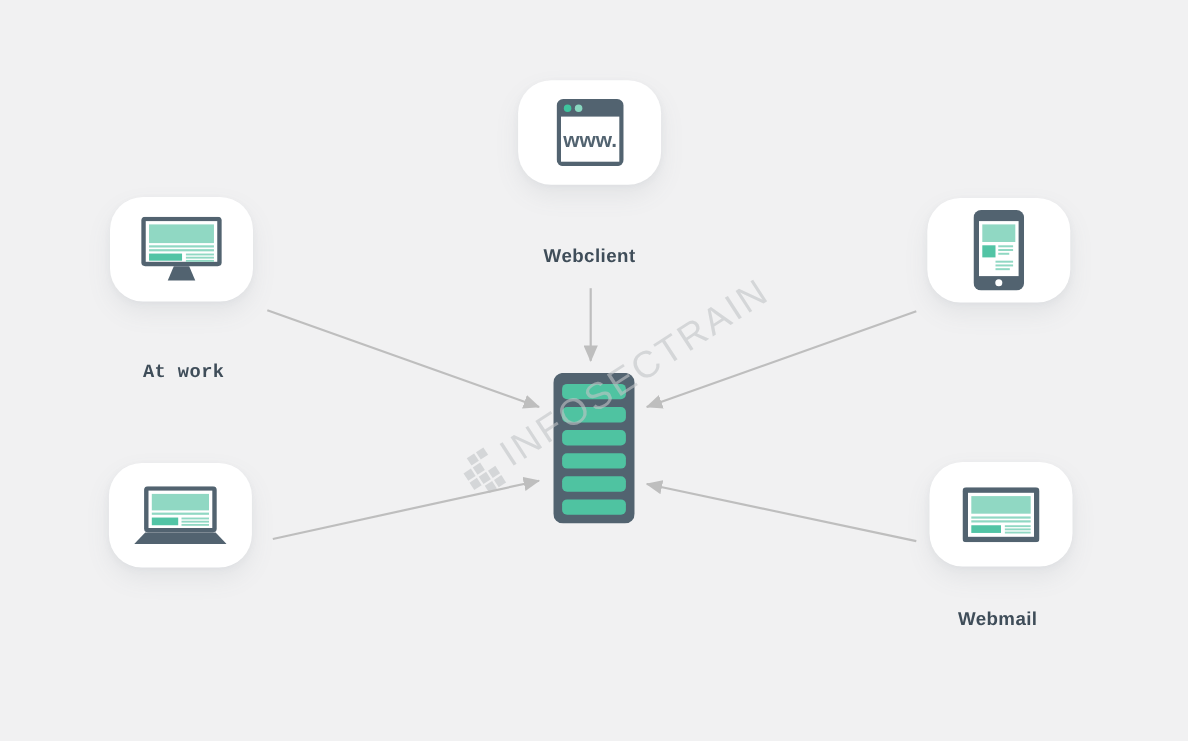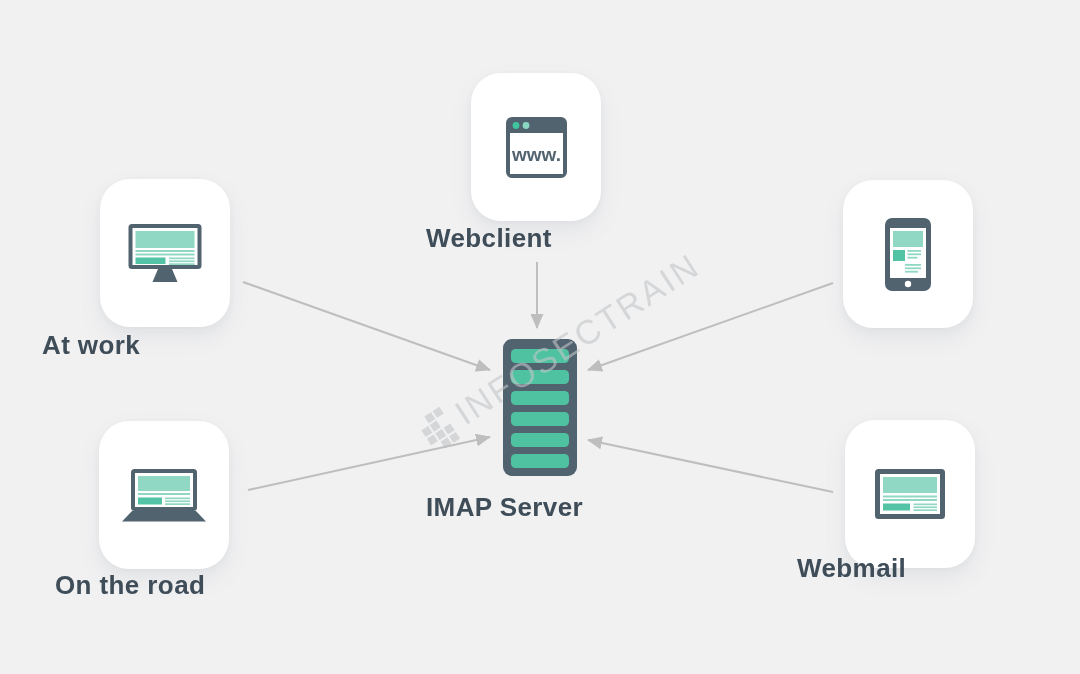--- a/index.html
+++ b/index.html
@@ -9,32 +9,32 @@
   }
   .canvas{
     position:relative;
     width:1080px;height:674px;
     margin:0 auto;
     background:#f1f1f2;
     overflow:hidden;
   }
   .card{
     position:absolute;
-    width:130px;height:148px;
+    width:130px;height:95px;
     background:#ffffff;
     border-radius:30px;
     box-shadow:0 10px 22px rgba(110,120,130,0.10), 0 2px 6px rgba(110,120,130,0.06);
     display:flex;align-items:center;justify-content:center;
     z-index:2;
   }
   .node-label{
     position:absolute;
     width:220px;
-    text-align:left;
-    font-size:26px;
+    text-align:center;
+    font-size:17px;
     font-weight:700;
     letter-spacing:0.4px;
     color:#3f4d59;
     z-index:2;
   }
   .server{
     position:absolute;
     left:503px;top:339px;
     z-index:2;
   }
@@ -91,21 +91,21 @@
       <rect x="7.5" y="7" width="59" height="17" fill="#90d8c3"></rect>
       <rect x="7.5" y="26" width="59" height="2" fill="#90d8c3"></rect>
       <rect x="7.5" y="29.5" width="59" height="2" fill="#90d8c3"></rect>
       <rect x="7.5" y="33.5" width="30" height="6.5" fill="#52c4a5"></rect>
       <rect x="41" y="33.5" width="25.5" height="1.7" fill="#90d8c3"></rect>
       <rect x="41" y="36.4" width="25.5" height="1.7" fill="#90d8c3"></rect>
       <rect x="41" y="39.3" width="25.5" height="1.7" fill="#90d8c3"></rect>
       <polygon points="30,45 44,45 49.5,58 24.5,58" fill="#526370"></polygon>
     </svg>
   </div>
-  <div class="node-label" style="left:42px;top:330px;">At work</div>
+  <div class="node-label" style="left:57px;top:330px;font-family:Liberation Mono, monospace;">At work</div>
 
   <div class="card" style="left:843px;top:180px;">
     <svg width="46" height="73" viewBox="0 0 46 73">
       <rect x="0" y="0" width="46" height="73" rx="7" fill="#526370"></rect>
       <rect x="5" y="10" width="36" height="50" fill="#ffffff"></rect>
       <rect x="8" y="13" width="30" height="16" fill="#90d8c3"></rect>
       <rect x="8" y="32" width="12" height="11" fill="#52c4a5"></rect>
       <rect x="22.5" y="32" width="13.5" height="1.8" fill="#90d8c3"></rect>
       <rect x="22.5" y="35.4" width="13.5" height="1.8" fill="#90d8c3"></rect>
       <rect x="22.5" y="38.8" width="10" height="1.8" fill="#90d8c3"></rect>
@@ -122,21 +122,20 @@
       <rect x="13" y="4" width="58" height="34" fill="#ffffff"></rect>
       <rect x="16" y="7" width="52" height="15" fill="#90d8c3"></rect>
       <rect x="16" y="24" width="52" height="2" fill="#90d8c3"></rect>
       <rect x="16" y="28.5" width="24" height="7" fill="#52c4a5"></rect>
       <rect x="43" y="28.5" width="25" height="1.7" fill="#90d8c3"></rect>
       <rect x="43" y="31.4" width="25" height="1.7" fill="#90d8c3"></rect>
       <rect x="43" y="34.3" width="25" height="1.7" fill="#90d8c3"></rect>
       <polygon points="10,42 74,42 84,52.5 0,52.5" fill="#526370"></polygon>
     </svg>
   </div>
-  <div class="node-label" style="left:55px;top:570px;">On the road</div>
 
   <div class="card" style="left:845px;top:420px;">
     <svg width="70" height="50" viewBox="0 0 70 50">
       <rect x="0" y="0" width="70" height="50" rx="3.5" fill="#526370"></rect>
       <rect x="5" y="5" width="60" height="40" fill="#ffffff"></rect>
       <rect x="8" y="8" width="54" height="16" fill="#90d8c3"></rect>
       <rect x="8" y="26.5" width="54" height="2" fill="#90d8c3"></rect>
       <rect x="8" y="30" width="54" height="2" fill="#90d8c3"></rect>
       <rect x="8" y="34.5" width="27" height="7" fill="#52c4a5"></rect>
       <rect x="38.5" y="34.5" width="23.5" height="1.7" fill="#90d8c3"></rect>
@@ -150,21 +149,20 @@
     <svg width="74" height="137" viewBox="0 0 74 137">
       <rect x="0" y="0" width="74" height="137" rx="9" fill="#526370"></rect>
       <rect x="8" y="10" width="58" height="14" rx="4.5" fill="#4fc3a1"></rect>
       <rect x="8" y="31" width="58" height="14" rx="4.5" fill="#4fc3a1"></rect>
       <rect x="8" y="52" width="58" height="14" rx="4.5" fill="#4fc3a1"></rect>
       <rect x="8" y="73" width="58" height="14" rx="4.5" fill="#4fc3a1"></rect>
       <rect x="8" y="94" width="58" height="14" rx="4.5" fill="#4fc3a1"></rect>
       <rect x="8" y="115" width="58" height="14" rx="4.5" fill="#4fc3a1"></rect>
     </svg>
   </div>
-  <div class="node-label" style="left:426px;top:492px;">IMAP Server</div>
 
   <div class="watermark">
     <div class="wm-logo">
       <span class="off"></span>
         <span></span>
         <span></span>
       <span></span>
         <span></span>
         <span class="off"></span>
       <span></span>

